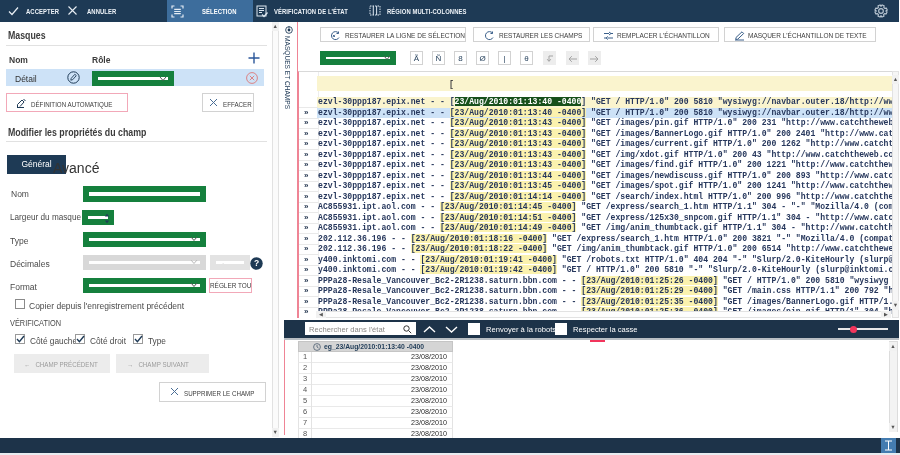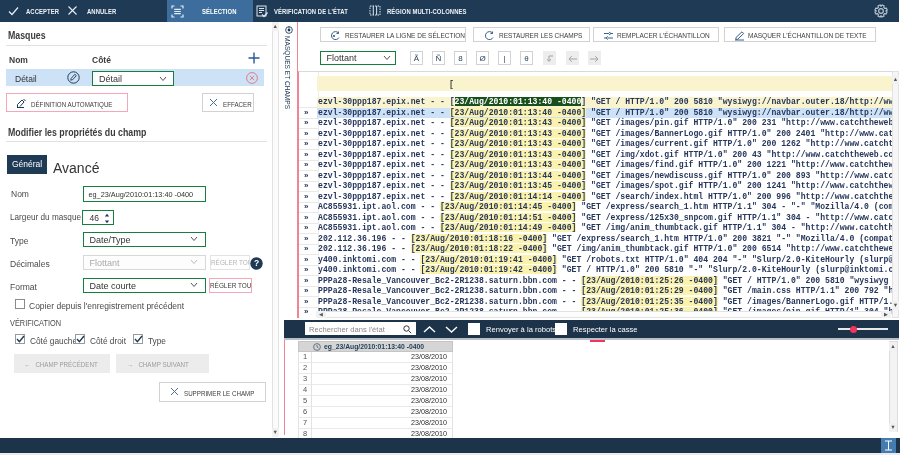--- a/index.html
+++ b/index.html
@@ -3,21 +3,21 @@
 <style>
 *{margin:0;padding:0;box-sizing:border-box}
 html,body{width:900px;height:455px;overflow:hidden;background:#fff;font-family:"Liberation Sans",sans-serif}
 #app{position:relative;width:900px;height:455px;background:#fff}
 .abs{position:absolute}
 .lbl{position:absolute;font-size:7.2px;font-weight:700;letter-spacing:.1px;color:#eef3f8;top:7px;transform:scaleX(.82);transform-origin:0 0;white-space:nowrap}
 .h1{position:absolute;font-size:10px;font-weight:700;color:#3c3c3c;transform:scaleX(.88);transform-origin:0 0;white-space:nowrap}
 .hr{position:absolute;height:1px;background:#e1e1e1}
 .lab{position:absolute;font-size:8.5px;color:#4a4a4a;white-space:nowrap}
 .blab{position:absolute;font-size:8.5px;font-weight:700;color:#3c3c3c}
-.inp{position:absolute;background:#fff;border:1px solid #15803d;font-size:9px;color:#333;white-space:nowrap;overflow:hidden}
+.inp{position:absolute;background:#fff;border:6px solid #15803d;font-size:9px;color:#333;white-space:nowrap;overflow:hidden}
 .chev{position:absolute;width:8px;height:6px}
 .cb{position:absolute;width:10px;height:10px;border:1px solid #8a8a8a;background:#fff}
 .btn{position:absolute;background:#fff;border:1px solid #d2d2d2}
 .btn.pink{border:1.5px solid #f2a8b8}
 .btn.disb{background:#ececec;border:1px solid #ececec}
 .tbtn{position:absolute;top:27px;height:15px;background:#fff;border:1px solid #d2d2d2}
 .sb{position:absolute;top:51px;width:13px;height:13.5px;border:1px solid #d2d2d2;background:#fff;font-size:8px;color:#1f3b57;text-align:center;line-height:13px}
 .sb.dis{background:#ededed;border-color:#ededed}
 .tlab{position:absolute;font-size:7px;letter-spacing:0;color:#3c3c3c;transform:scaleX(.93);transform-origin:0 0;white-space:nowrap}
 .clab{position:absolute;font-size:7.4px;letter-spacing:0;color:#3c3c3c;transform:scaleX(.84);transform-origin:0 0;white-space:nowrap}
@@ -69,21 +69,21 @@
       </g>
     </svg>
 <div class="lbl" style="left:387px">RÉGION MULTI-COLONNES</div>
 <svg class="abs" style="left:874px;top:4px" width="14" height="14" viewBox="0 0 24 24">
       <path fill="none" stroke="#b9c6d2" stroke-width="2" d="M12 8a4 4 0 1 0 0 8 a4 4 0 0 0 0-8zm8.5 4 2.2-1.6-1.5-3.4-2.7.5-1.7-1.7.5-2.7-3.4-1.5L12 3.8 10.4 1.6 7 3.1l.5 2.7-1.7 1.7-2.7-.5-1.5 3.4L3.8 12l-2.2 1.6 1.5 3.4 2.7-.5 1.7 1.7-.5 2.7 3.4 1.5 1.6-2.2 1.6 2.2 3.4-1.5-.5-2.7 1.7-1.7 2.7.5 1.5-3.4z"></path>
     </svg>
 
 <div class="h1" style="left:8px;top:29.5px">Masques</div>
 <div class="hr" style="left:6px;top:44.5px;width:261px"></div>
 <div class="blab" style="left:9px;top:54.5px">Nom</div>
-<div class="blab" style="left:92px;top:54.5px">Côté</div>
+<div class="blab" style="left:92px;top:54.5px">Rôle</div>
 <svg class="abs" style="left:248px;top:52px" width="12" height="12" viewBox="0 0 12 12">
       <path d="M6 0.5 V11.5 M0.5 6 H11.5" stroke="#2b579a" stroke-width="1.4"></path>
     </svg>
 <div class="abs" style="left:5.5px;top:69px;width:258px;height:17px;background:#cde2f7"></div>
 <div class="lab" style="left:15px;top:73.5px;color:#333">Détail</div>
 <svg class="abs" style="left:67px;top:71px" width="13" height="13" viewBox="0 0 13 13">
       <circle cx="6.5" cy="6.5" r="5.7" fill="none" stroke="#1f3b57" stroke-width="1"></circle>
       <path d="M3.8 9.2 L4.2 7.4 L7.8 3.3 L9.3 4.6 L5.7 8.7 Z" fill="none" stroke="#1f3b57" stroke-width="0.9"></path>
     </svg>
 <div class="inp" style="left:92px;top:70.5px;width:82px;height:15.5px;line-height:14px;padding-left:6px">Détail</div>
@@ -104,21 +104,21 @@
     </svg>
 <div class="clab" style="left:31px;top:99.5px">DÉFINITION AUTOMATIQUE</div>
 <div class="btn" style="left:202px;top:93px;width:52px;height:19px"></div>
 <svg class="abs" style="left:209px;top:98px" width="9" height="9" viewBox="0 0 9 9">
       <path d="M1 1 L8 8 M8 1 L1 8" stroke="#4a6e96" stroke-width="1"></path>
     </svg>
 <div class="clab" style="left:223px;top:99.5px">EFFACER</div>
 
 <div class="h1" style="left:8px;top:127px">Modifier les propriétés du champ</div>
 <div class="hr" style="left:6px;top:141px;width:261px"></div>
-<div class="abs" style="left:7px;top:154.5px;width:40px;height:19.5px;background:#1e3a55;color:#fff;font-size:8.5px;text-align:center;line-height:19.5px">Général</div>
+<div class="abs" style="left:7px;top:154.5px;width:59px;height:19.5px;background:#1e3a55;color:#fff;font-size:8.5px;text-align:center;line-height:19.5px">Général</div>
 <div class="lab" style="left:53px;top:160px;font-size:14px;color:#333">Avancé</div>
 
 <div class="lab" style="left:11px;top:188.5px">Nom</div>
 <div class="inp" style="left:82.5px;top:185.5px;width:123px;height:16px;line-height:15px;padding-left:5px;font-size:7.3px">eg_23/Aug/2010:01:13:40 -0400</div>
 <div class="lab" style="left:10px;top:212.5px;font-size:8.2px">Largeur du masque</div>
 <div class="inp" style="left:81.5px;top:209.5px;width:32px;height:15.5px;line-height:14.5px;padding-left:7px;font-size:8.5px">46</div>
 <svg class="abs" style="left:104px;top:212.5px" width="6" height="4" viewBox="0 0 7 5">
       <path d="M0.8 4.4 L3.5 0.8 L6.2 4.4 Z" fill="#1f3b57"></path>
     </svg>
 <svg class="abs" style="left:104px;top:219.5px" width="6" height="4" viewBox="0 0 7 5">

